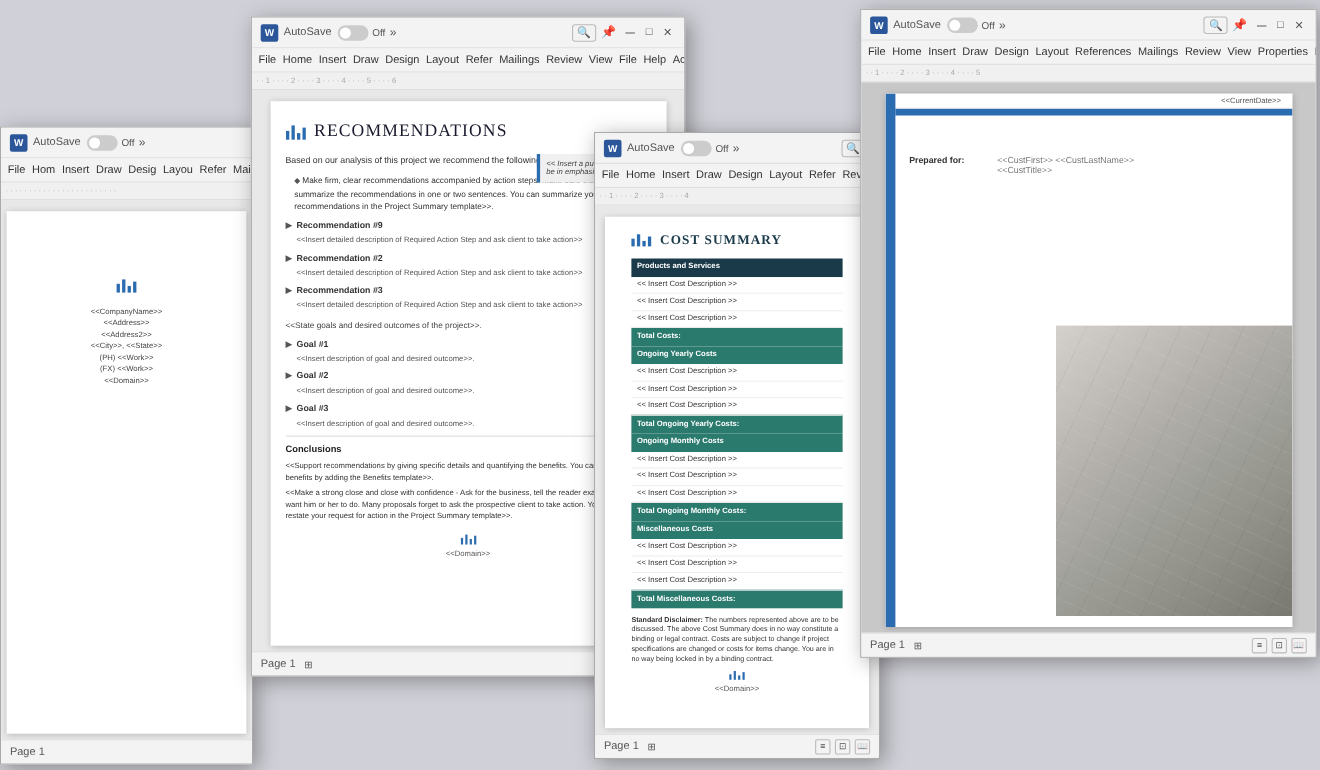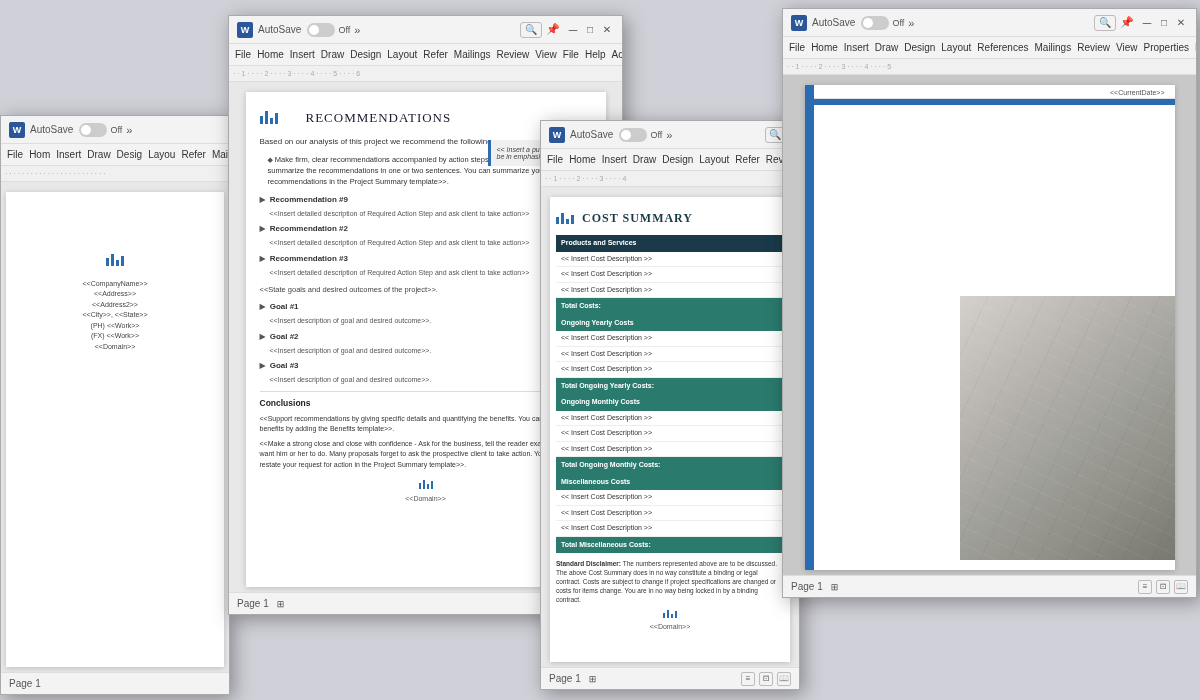--- a/index.html
+++ b/index.html
@@ -384,21 +384,21 @@
       </div>
       <div class="doc-content" style="padding:16px 14px;">
 
         <div class="doc-logo">
           <div class="logo-bars">
             <div class="logo-bar" style="height:8px;"></div>
             <div class="logo-bar" style="height:13px;"></div>
             <div class="logo-bar" style="height:6px;"></div>
             <div class="logo-bar" style="height:11px;"></div>
           </div>
-          <span class="doc-heading" style="font-size:13px;margin-left:20px;">Recommendations</span>
+          <span class="doc-heading" style="font-size:16px;">Recommendations</span>
         </div>
 
         <p class="rec-intro">Based on our analysis of this project we recommend the following:</p>
 
         <div class="rec-bullet">
           <span style="color:#555;font-size:7px;">◆ </span>
           <span>Make firm, clear recommendations accompanied by action steps. Make sure the reader can summarize the recommendations in one or two sentences. You can summarize your recommendations in the Project Summary template&gt;&gt;.</span>
         </div>
 
         <div class="rec-section">
@@ -495,21 +495,21 @@
     <span>Layout</span>
     <span>Refer</span>
     <span>Review</span>
 
   </div>
   <div class="ruler-bar">
     <span style="font-size:7px;color:#aaa">· · 1 · · · · 2 · · · · 3 · · · · 4</span>
   </div>
   <div class="doc-area">
     <div class="page-sheet" style="max-width:240px;">
-      <div class="doc-content" style="padding:12px 6px;">
+      <div class="doc-content" style="padding:12px 24px;">
 
         <div class="doc-logo">
           <div class="logo-bars">
             <div class="logo-bar" style="height:7px;"></div>
             <div class="logo-bar" style="height:11px;"></div>
             <div class="logo-bar" style="height:5px;"></div>
             <div class="logo-bar" style="height:9px;"></div>
           </div>
           <span class="cost-heading" style="font-size:12px;font-weight:bold;color:#1a3a4a;text-transform:uppercase;font-family:Georgia,serif;letter-spacing:1px;">Cost Summary</span>
         </div>
@@ -654,20 +654,29 @@
       <div style="text-align:right;padding:4px 10px 2px 14px;font-size:7px;color:#555;border-bottom:1px solid #e0e0e0;">
         &lt;&lt;CurrentDate&gt;&gt;
       </div>
 
       <div style="background:#2b6cb0;height:6px;margin-left:9px;"></div>
 
       <div style="padding:16px 16px 16px 22px;position:relative;height:calc(100% - 30px);">
 
 
 
+        <div class="proposal-prepared-section" style="margin-top:20px;">
+          <div style="min-width:70px;">
+            <div class="prepared-label">Prepared for:</div>
+          </div>
+          <div>
+            <div class="prepared-value">&lt;&lt;CustFirst&gt;&gt; &lt;&lt;CustLastName&gt;&gt;</div>
+            <div class="prepared-value">&lt;&lt;CustTitle&gt;&gt;</div>
+          </div>
+        </div>
 
 
         <div style="
           position:absolute;
           right:0;
           bottom:0;
           width:58%;
           height:58%;
           background: linear-gradient(140deg, #d4d0cc 0%, #b8b4b0 30%, #a0a09a 55%, #909088 75%, #787870 100%);
           overflow:hidden;

